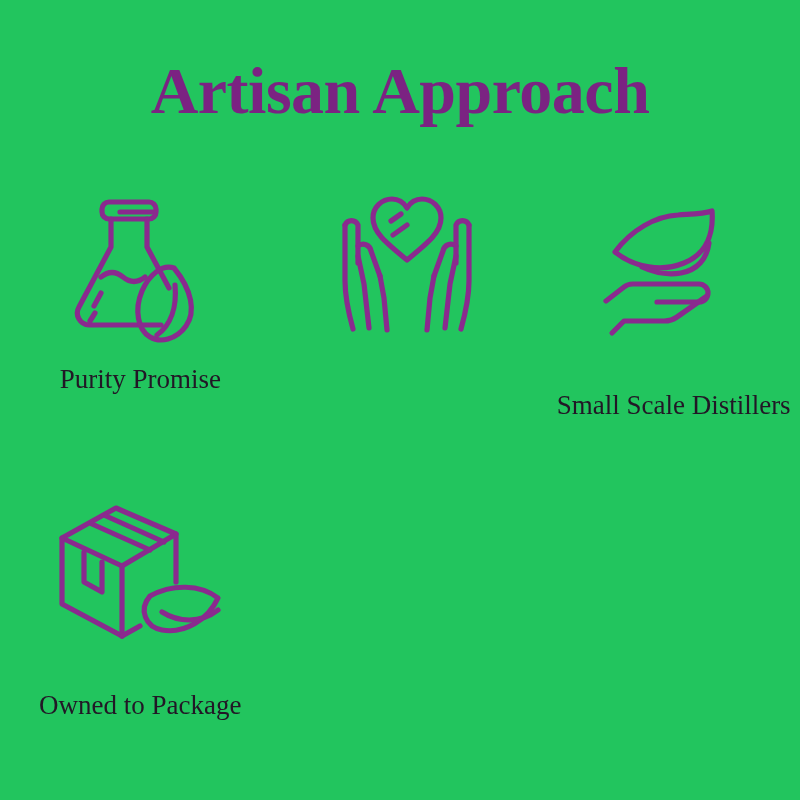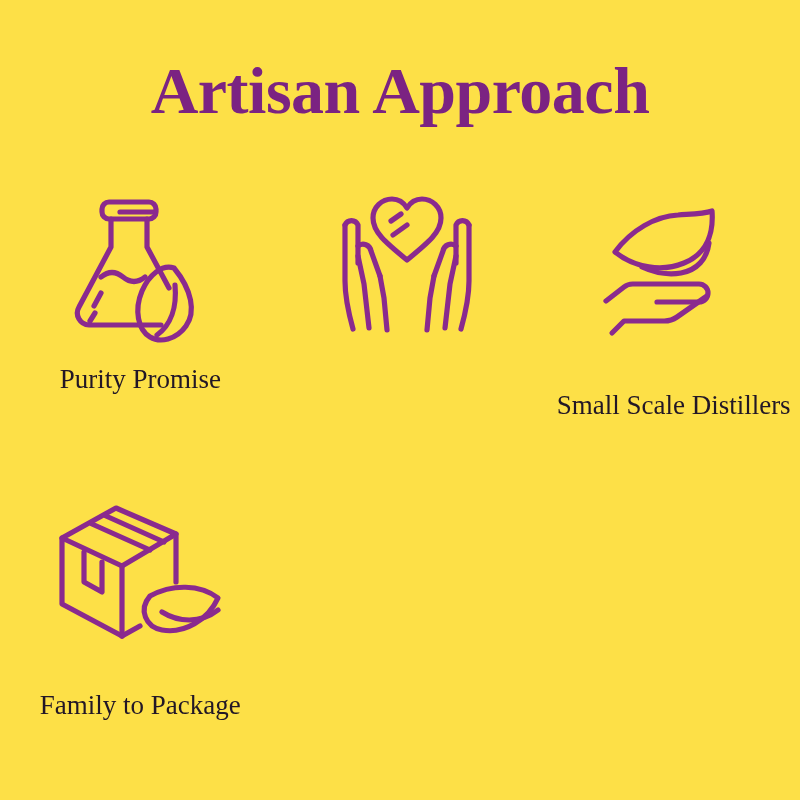--- a/index.html
+++ b/index.html
@@ -10,21 +10,21 @@
     width: 800px;
     height: 800px;
     background: #f8f6f6;
     font-family: "Liberation Serif", "DejaVu Serif", serif;
     overflow: hidden;
   }
   .page {
     position: relative;
     width: 800px;
     height: 800px;
-    background: #fde047;
+    background: #22c55e;
     box-sizing: border-box;
   }
 
   .page-title {
     position: absolute;
     top: 52px;
     left: 0;
     width: 800px;
     text-align: center;
     font-family: "Liberation Serif", "DejaVu Serif", serif;
@@ -170,17 +170,17 @@
           <path d="M68 66 v70"></path>
           <path d="M122 34 v48"></path>
           <path d="M68 136 l18 -10"></path>
 
           <path d="M30 52 v30 l18 10 v-30"></path>
 
           <path d="M96 96 c22 -12 50 -12 68 2 c-10 22 -34 36 -56 32 c-16 -3 -24 -20 -12 -34 z"></path>
           <path d="M108 112 c16 10 38 12 56 -2"></path>
         </svg>
       </div>
-      <div class="feature-label">Family to Package</div>
+      <div class="feature-label">Owned to Package</div>
     </div>
 
   </div>
 </div>
 
 </body></html>

